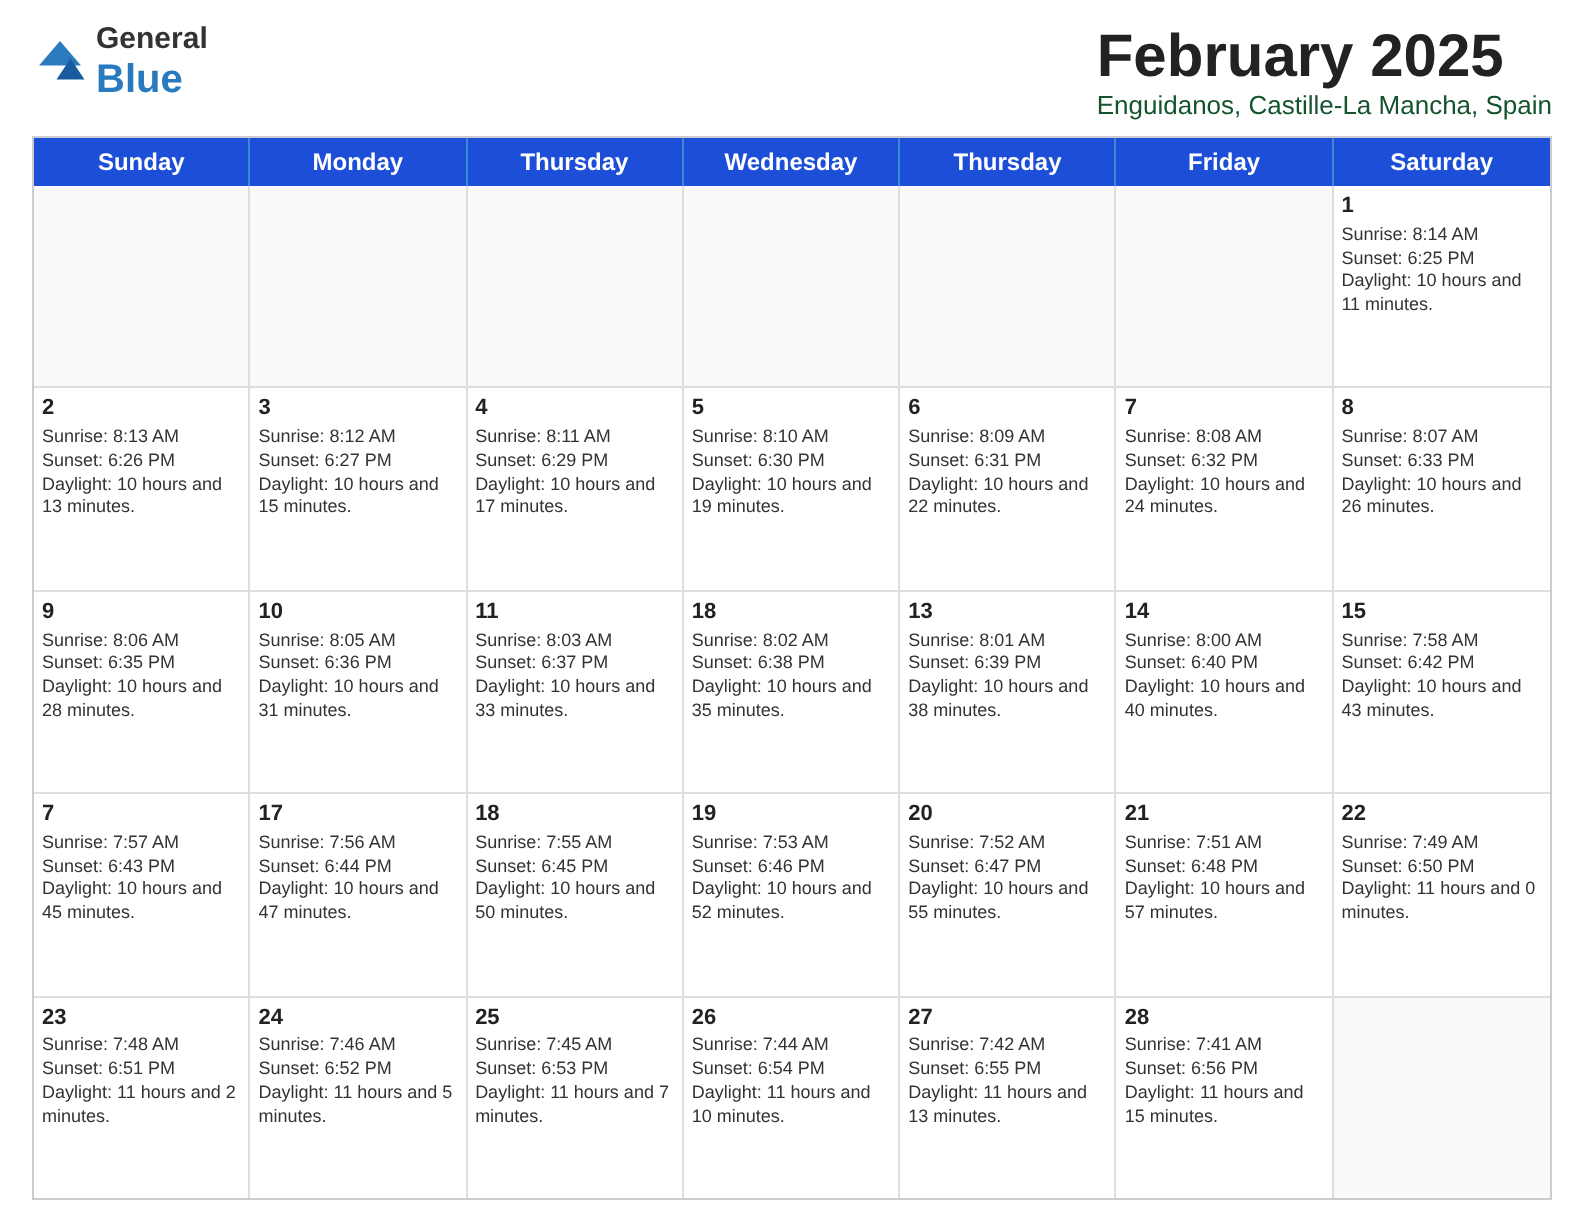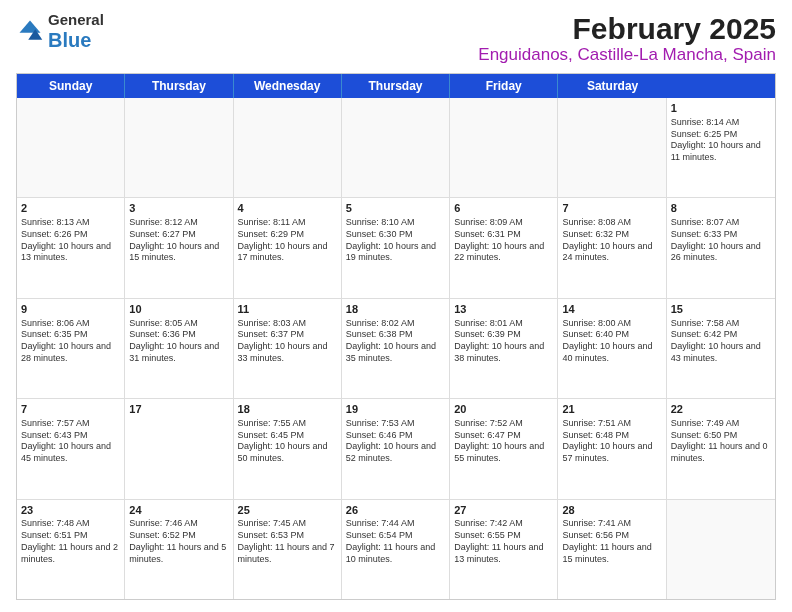--- a/index.html
+++ b/index.html
@@ -41,32 +41,32 @@
     .logo-blue {
       font-size: 20px;
       font-weight: bold;
       color: #2a7abf;
     }
     .logo-icon {
       width: 28px;
       height: 28px;
     }
     .title-block {
-      text-align: right;
+      text-align: left;
       margin-left: 40px;
     }
     .title-month {
       font-size: 30px;
       font-weight: bold;
       color: #222;
       line-height: 1.1;
     }
     .title-location {
-      font-size: 17px;
-      color: #a21caf;
+      font-size: 13px;
+      color: #14532d;
     }
     .calendar {
       flex: 1;
       display: flex;
       flex-direction: column;
       border: 1px solid #ccc;
     }
     .cal-header {
       display: grid;
       grid-template-columns: repeat(7, 1fr);
@@ -134,20 +134,21 @@
     </div>
     <div class="title-block">
       <div class="title-month">February 2025</div>
       <div class="title-location">Enguidanos, Castille-La Mancha, Spain</div>
     </div>
   </div>
 
   <div class="calendar">
     <div class="cal-header">
     <div class="cal-header-cell">Sunday</div>
+        <div class="cal-header-cell">Monday</div>
         <div class="cal-header-cell">Thursday</div>
         <div class="cal-header-cell">Wednesday</div>
         <div class="cal-header-cell">Thursday</div>
         <div class="cal-header-cell">Friday</div>
         <div class="cal-header-cell">Saturday</div>
       </div>
     <div class="cal-body">
     <div class="cal-row">
           <div class="cal-cell empty"></div>
           <div class="cal-cell empty"></div>
@@ -220,20 +221,21 @@
             <div class="cell-text">Sunrise: 7:58 AM<br>Sunset: 6:42 PM<br>Daylight: 10 hours and 43 minutes.</div>
           </div>
         </div>
         <div class="cal-row">
           <div class="cal-cell">
             <span class="day-num">7</span>
             <div class="cell-text">Sunrise: 7:57 AM<br>Sunset: 6:43 PM<br>Daylight: 10 hours and 45 minutes.</div>
           </div>
           <div class="cal-cell">
             <span class="day-num">17</span>
+            <div class="cell-text">Sunrise: 7:56 AM<br>Sunset: 6:44 PM<br>Daylight: 10 hours and 47 minutes.</div>
           </div>
           <div class="cal-cell">
             <span class="day-num">18</span>
             <div class="cell-text">Sunrise: 7:55 AM<br>Sunset: 6:45 PM<br>Daylight: 10 hours and 50 minutes.</div>
           </div>
           <div class="cal-cell">
             <span class="day-num">19</span>
             <div class="cell-text">Sunrise: 7:53 AM<br>Sunset: 6:46 PM<br>Daylight: 10 hours and 52 minutes.</div>
           </div>
           <div class="cal-cell">

